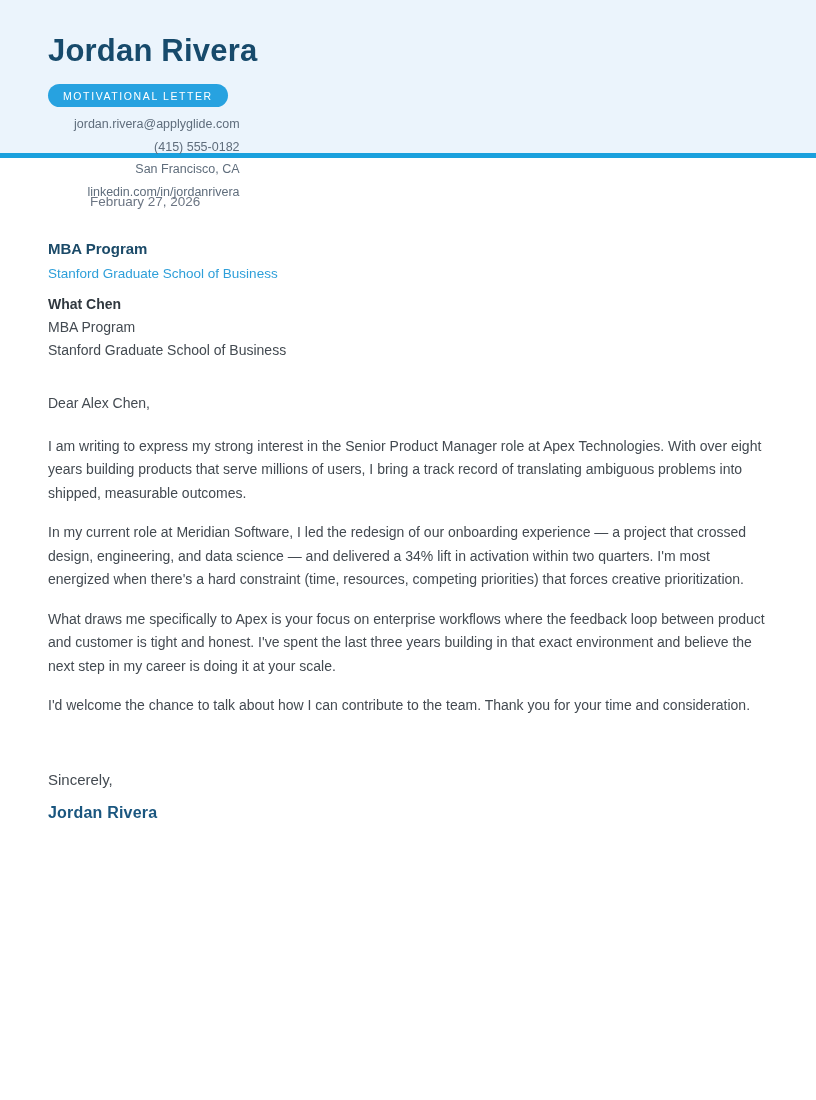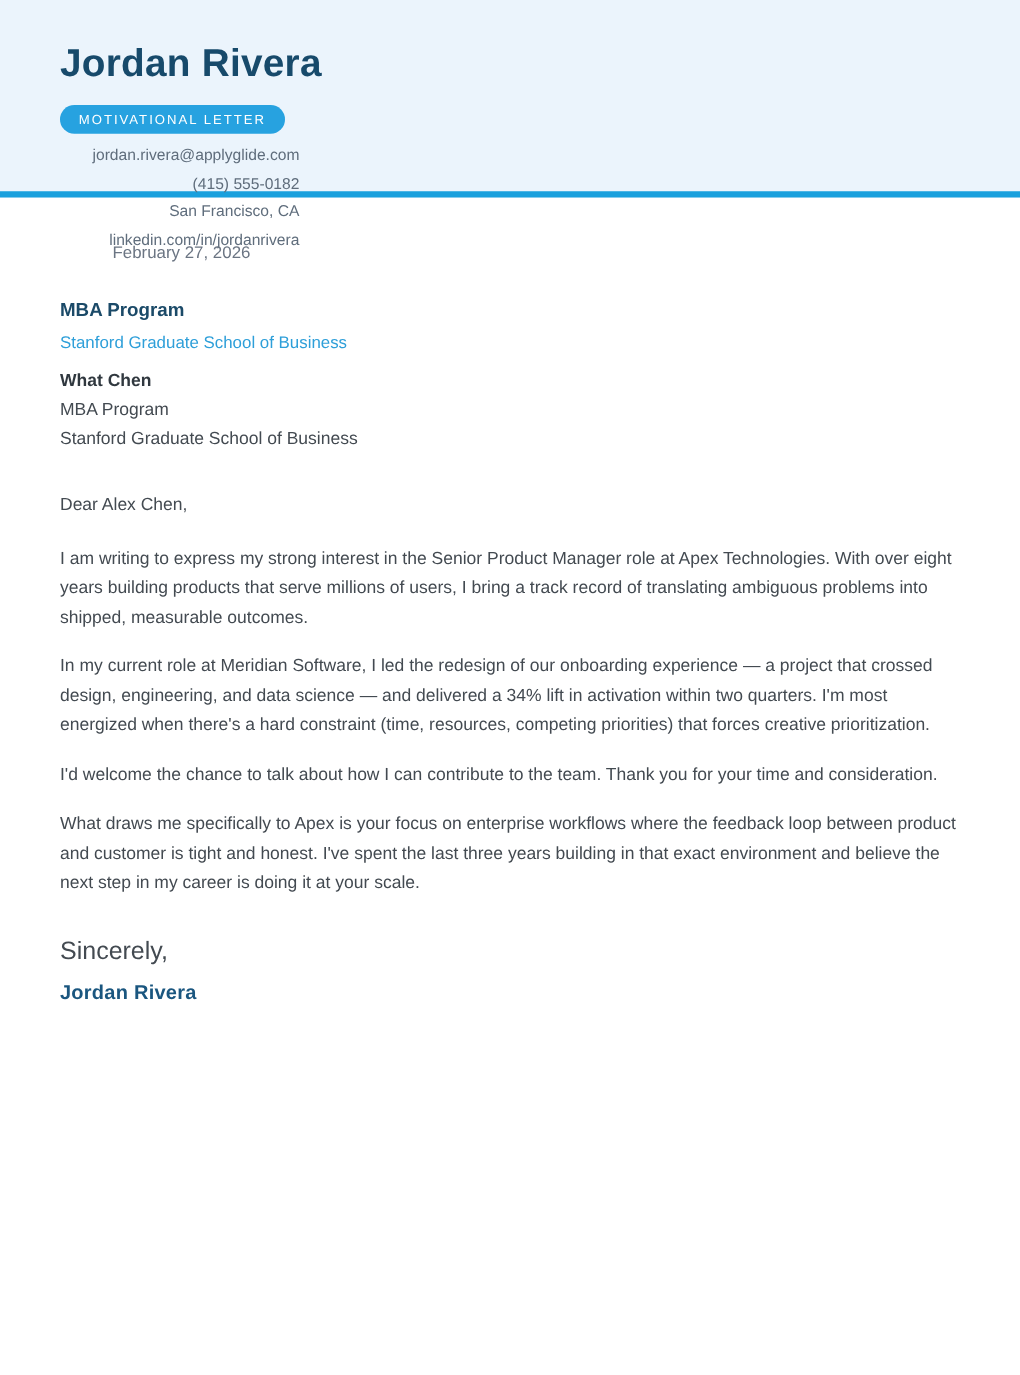--- a/index.html
+++ b/index.html
@@ -95,22 +95,22 @@
     line-height: 23.5px;
     margin-bottom: 19px;
   }
   .body-paragraph {
     font-size: 14px;
     line-height: 23.5px;
     color: #434a51;
     margin-bottom: 16px;
   }
   .closing {
-    margin-top: 32px;
-    font-size: 20px;
+    margin-top: 50px;
+    font-size: 15px;
     line-height: 23.5px;
   }
   .signature-name {
     margin-top: 13px;
     font-size: 16px;
     font-weight: bold;
     color: #1a567f;
     letter-spacing: 0.2px;
   }
 </style>
@@ -138,18 +138,18 @@
     <div class="recipient-school-link">Stanford Graduate School of Business</div>
     <div class="recipient-contact-name">What Chen</div>
     <div class="recipient-line">MBA Program</div>
     <div class="recipient-line">Stanford Graduate School of Business</div>
   </div>
 
   <div class="salutation">Dear Alex Chen,</div>
 
   <p class="body-paragraph">I am writing to express my strong interest in the Senior Product Manager role at Apex Technologies. With over eight years building products that serve millions of users, I bring a track record of translating ambiguous problems into shipped, measurable outcomes.</p>
   <p class="body-paragraph">In my current role at Meridian Software, I led the redesign of our onboarding experience — a project that crossed design, engineering, and data science — and delivered a 34% lift in activation within two quarters. I'm most energized when there's a hard constraint (time, resources, competing priorities) that forces creative prioritization.</p>
+  <p class="body-paragraph">What draws me specifically to Apex is your focus on enterprise workflows where the feedback loop between product and customer is tight and honest. I've spent the last three years building in that exact environment and believe the next step in my career is doing it at your scale.</p>
   <p class="body-paragraph">I'd welcome the chance to talk about how I can contribute to the team. Thank you for your time and consideration.</p>
-  <p class="body-paragraph">What draws me specifically to Apex is your focus on enterprise workflows where the feedback loop between product and customer is tight and honest. I've spent the last three years building in that exact environment and believe the next step in my career is doing it at your scale.</p>
 
   <div class="closing">Sincerely,</div>
   <div class="signature-name">Jordan Rivera</div>
 </div>
 
 </body></html>

